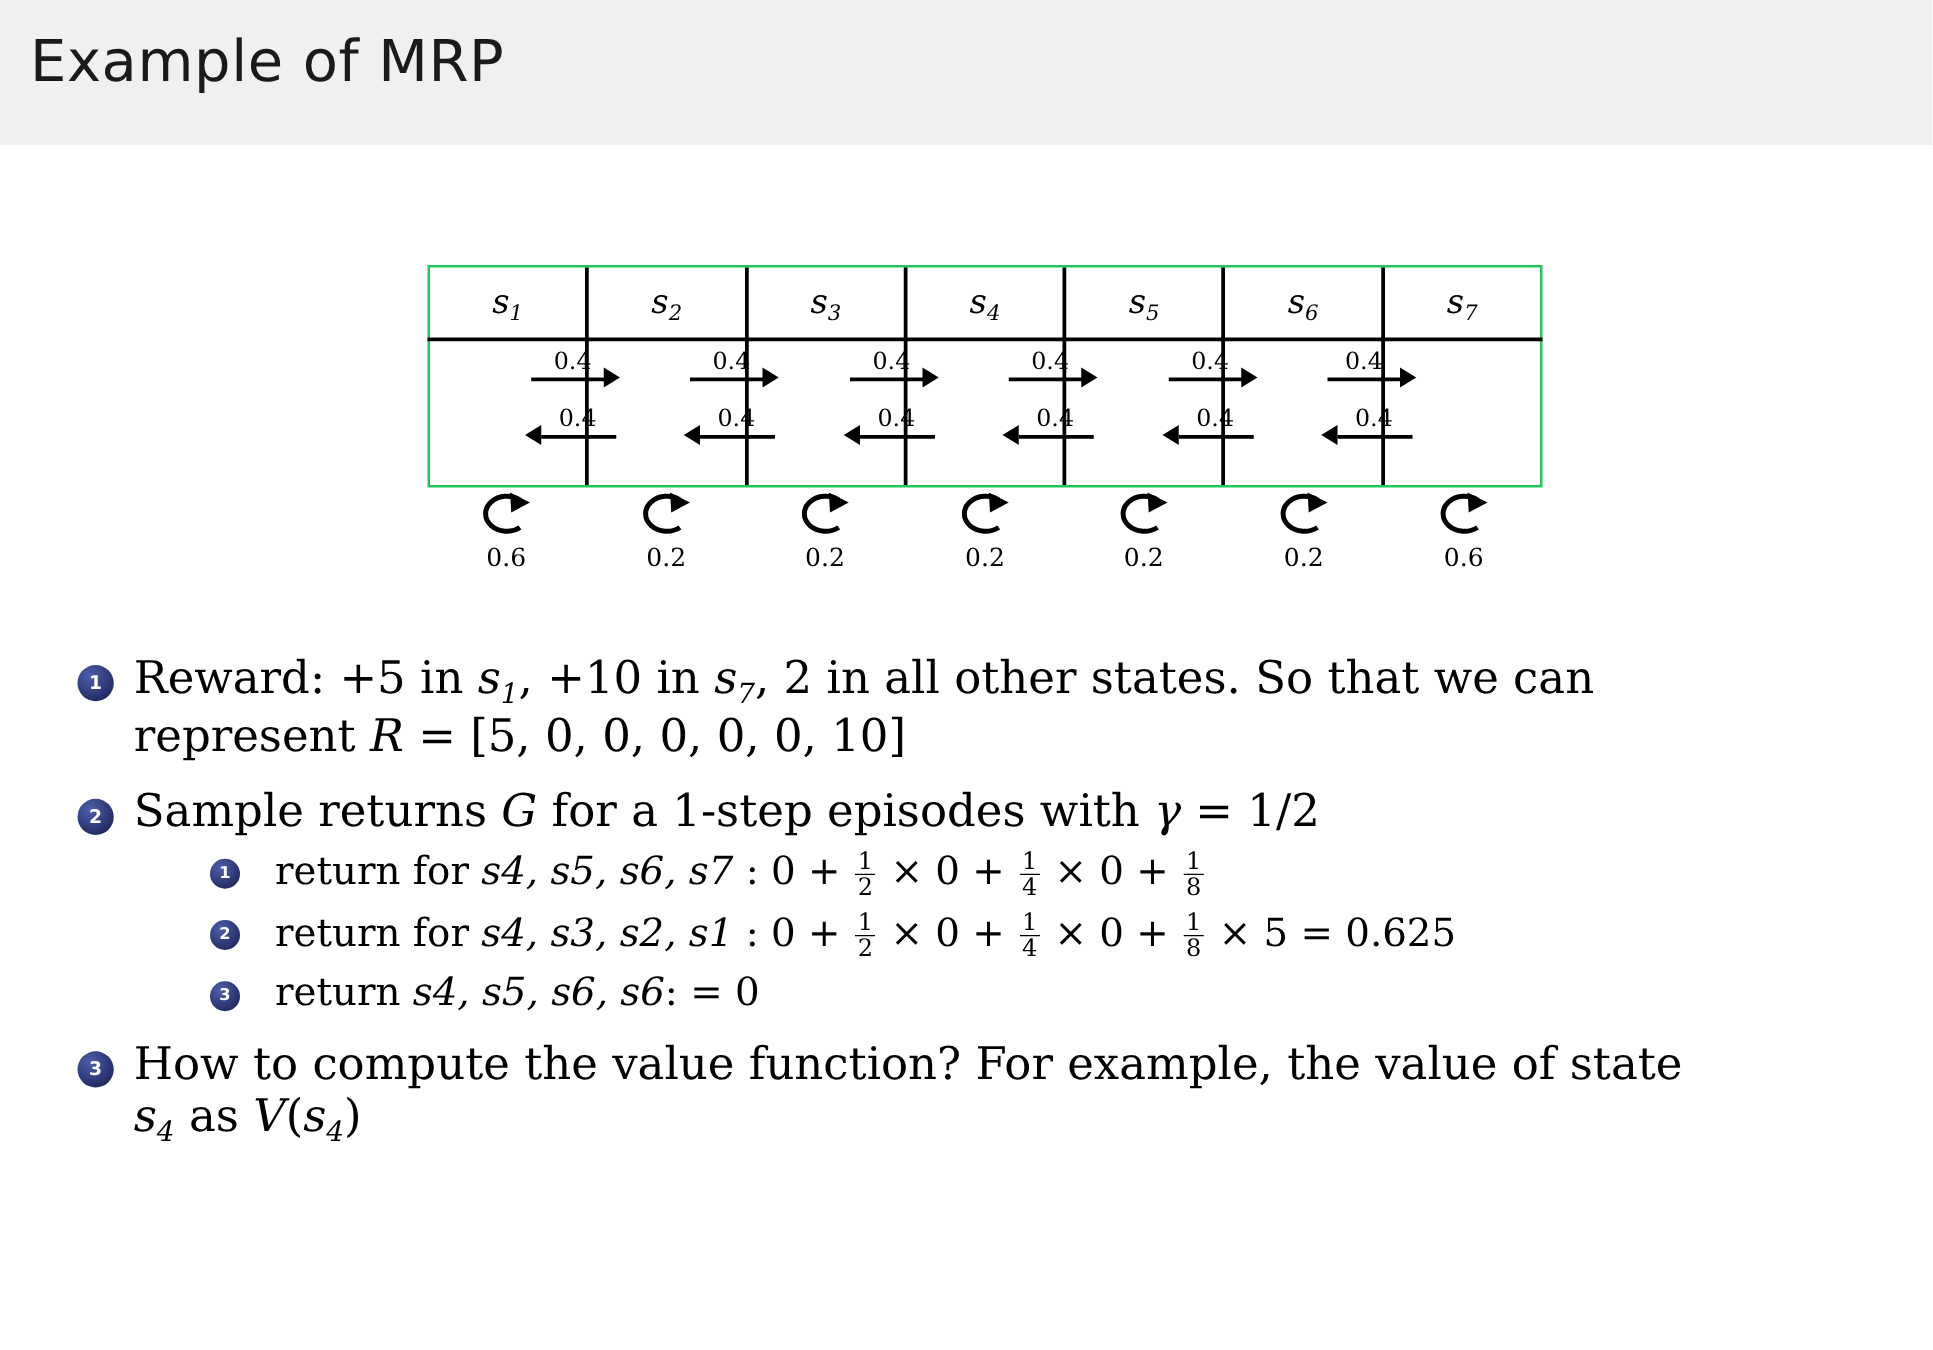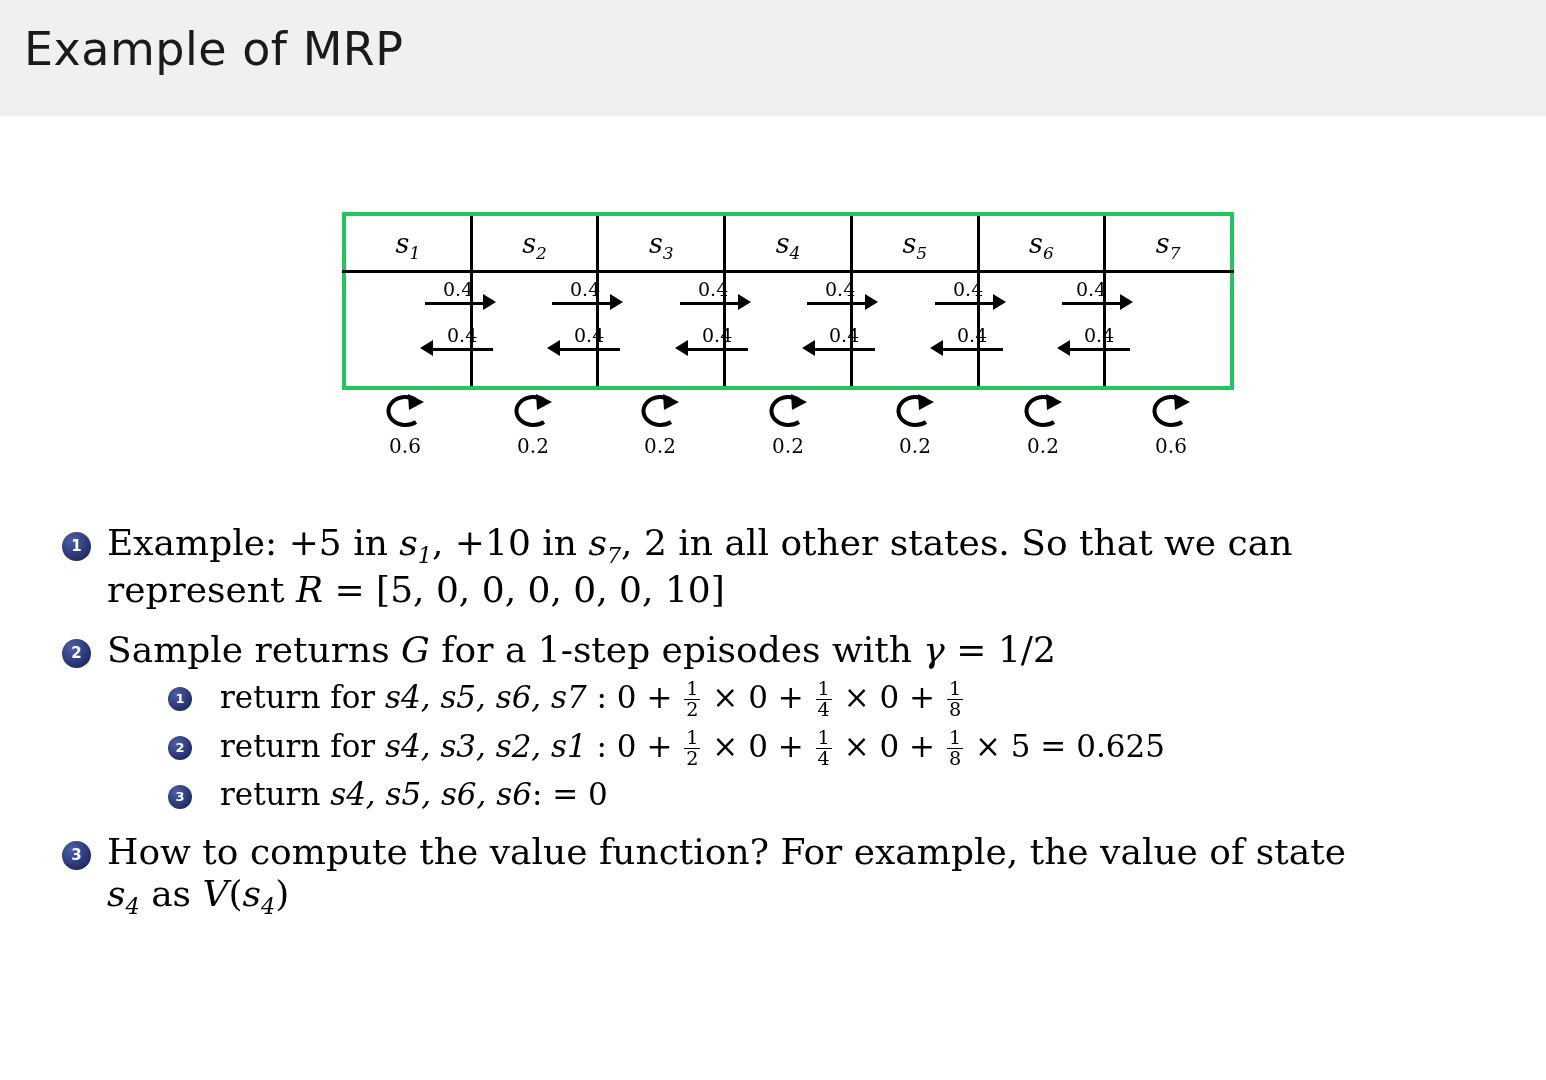--- a/index.html
+++ b/index.html
@@ -36,21 +36,21 @@
     position: relative;
     margin-top: 96px;
     height: 250px;
   }
   .chain {
     position: absolute;
     left: 342px;
     top: 0;
     width: 892px;
     height: 178px;
-    border: 4px solid #22c55e;
+    border: 2px solid #22c55e;
     box-sizing: border-box;
     display: flex;
   }
   .cell {
     flex: 1 1 0;
     position: relative;
     border-right: 3px solid #000;
     box-sizing: border-box;
   }
   .cell:last-child { border-right: none; }
@@ -325,21 +325,21 @@
     </svg>
     <div class="loop-label">0.6</div>
   </div>
 </div>
 
 <div class="content">
 
   <div class="bullet-row lvl1">
     <div class="num-badge">1</div>
     <div class="btext">
-      <span>Example: </span><span>+5 in </span><span class="it">s</span><sub>1</sub><span>, +10 in </span><span class="it">s</span><sub>7</sub><span>, 2 in all other states.  So that we can</span>
+      <span>Reward: </span><span>+5 in </span><span class="it">s</span><sub>1</sub><span>, +10 in </span><span class="it">s</span><sub>7</sub><span>, 2 in all other states.  So that we can</span>
       <br>
       <span>represent </span><span class="it">R</span><span> = [5, 0, 0, 0, 0, 0, 10]</span>
     </div>
   </div>
 
   <div class="bullet-row lvl1 group-gap">
     <div class="num-badge">2</div>
     <div class="btext">
       <span>Sample returns </span><span class="it">G</span><span> for a 1-step episodes with </span><span class="it">γ</span><span> = 1/2</span>
     </div>

